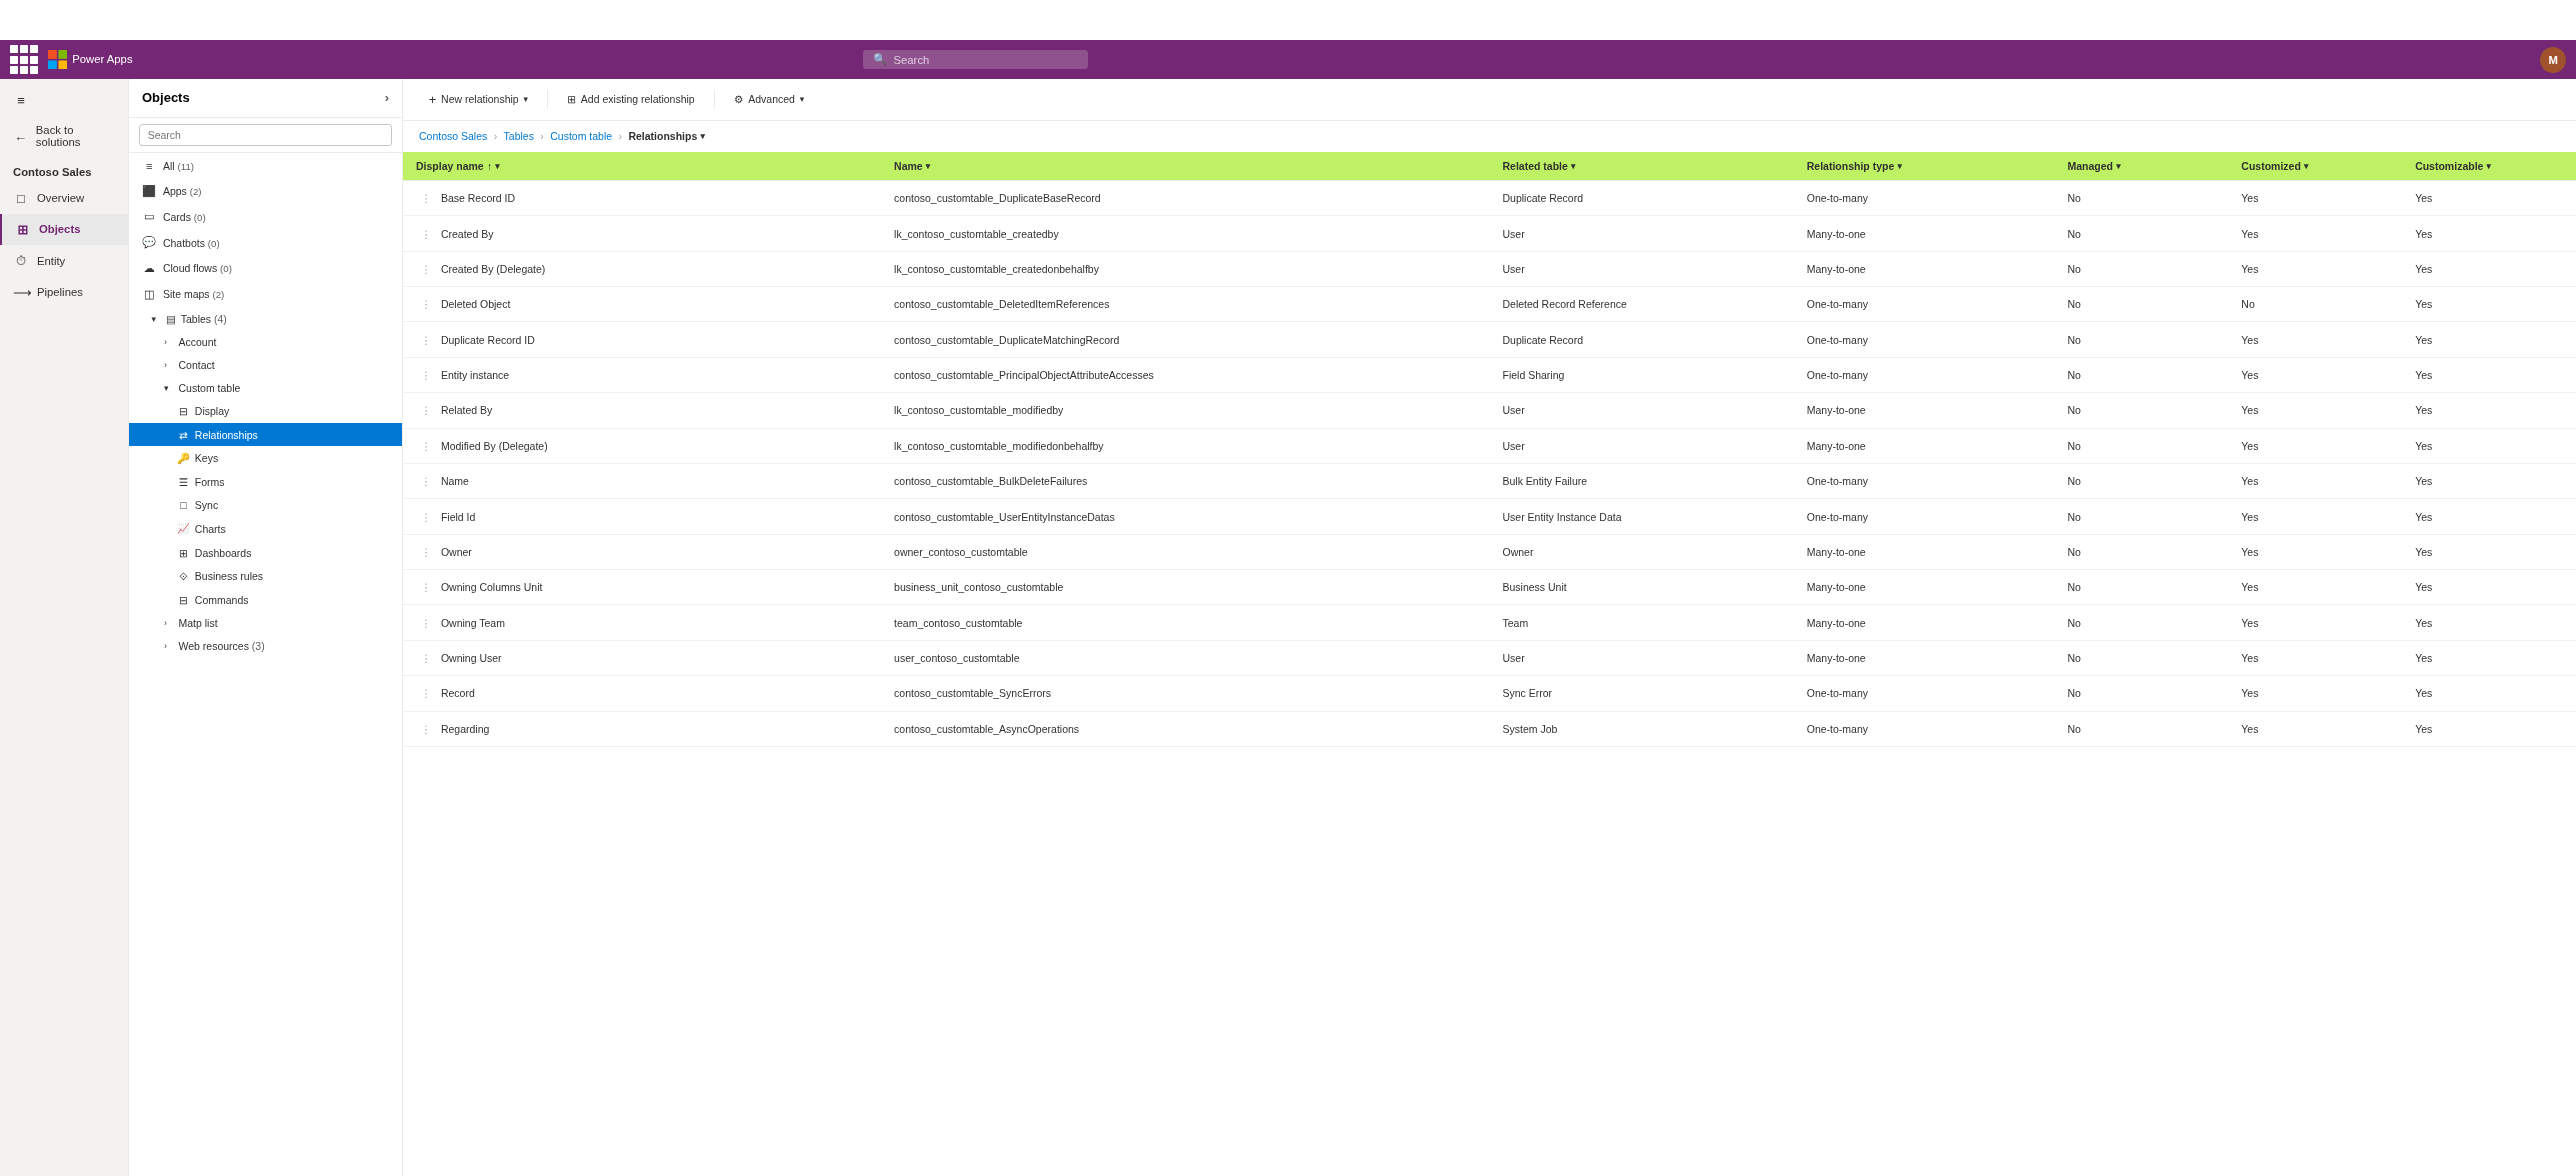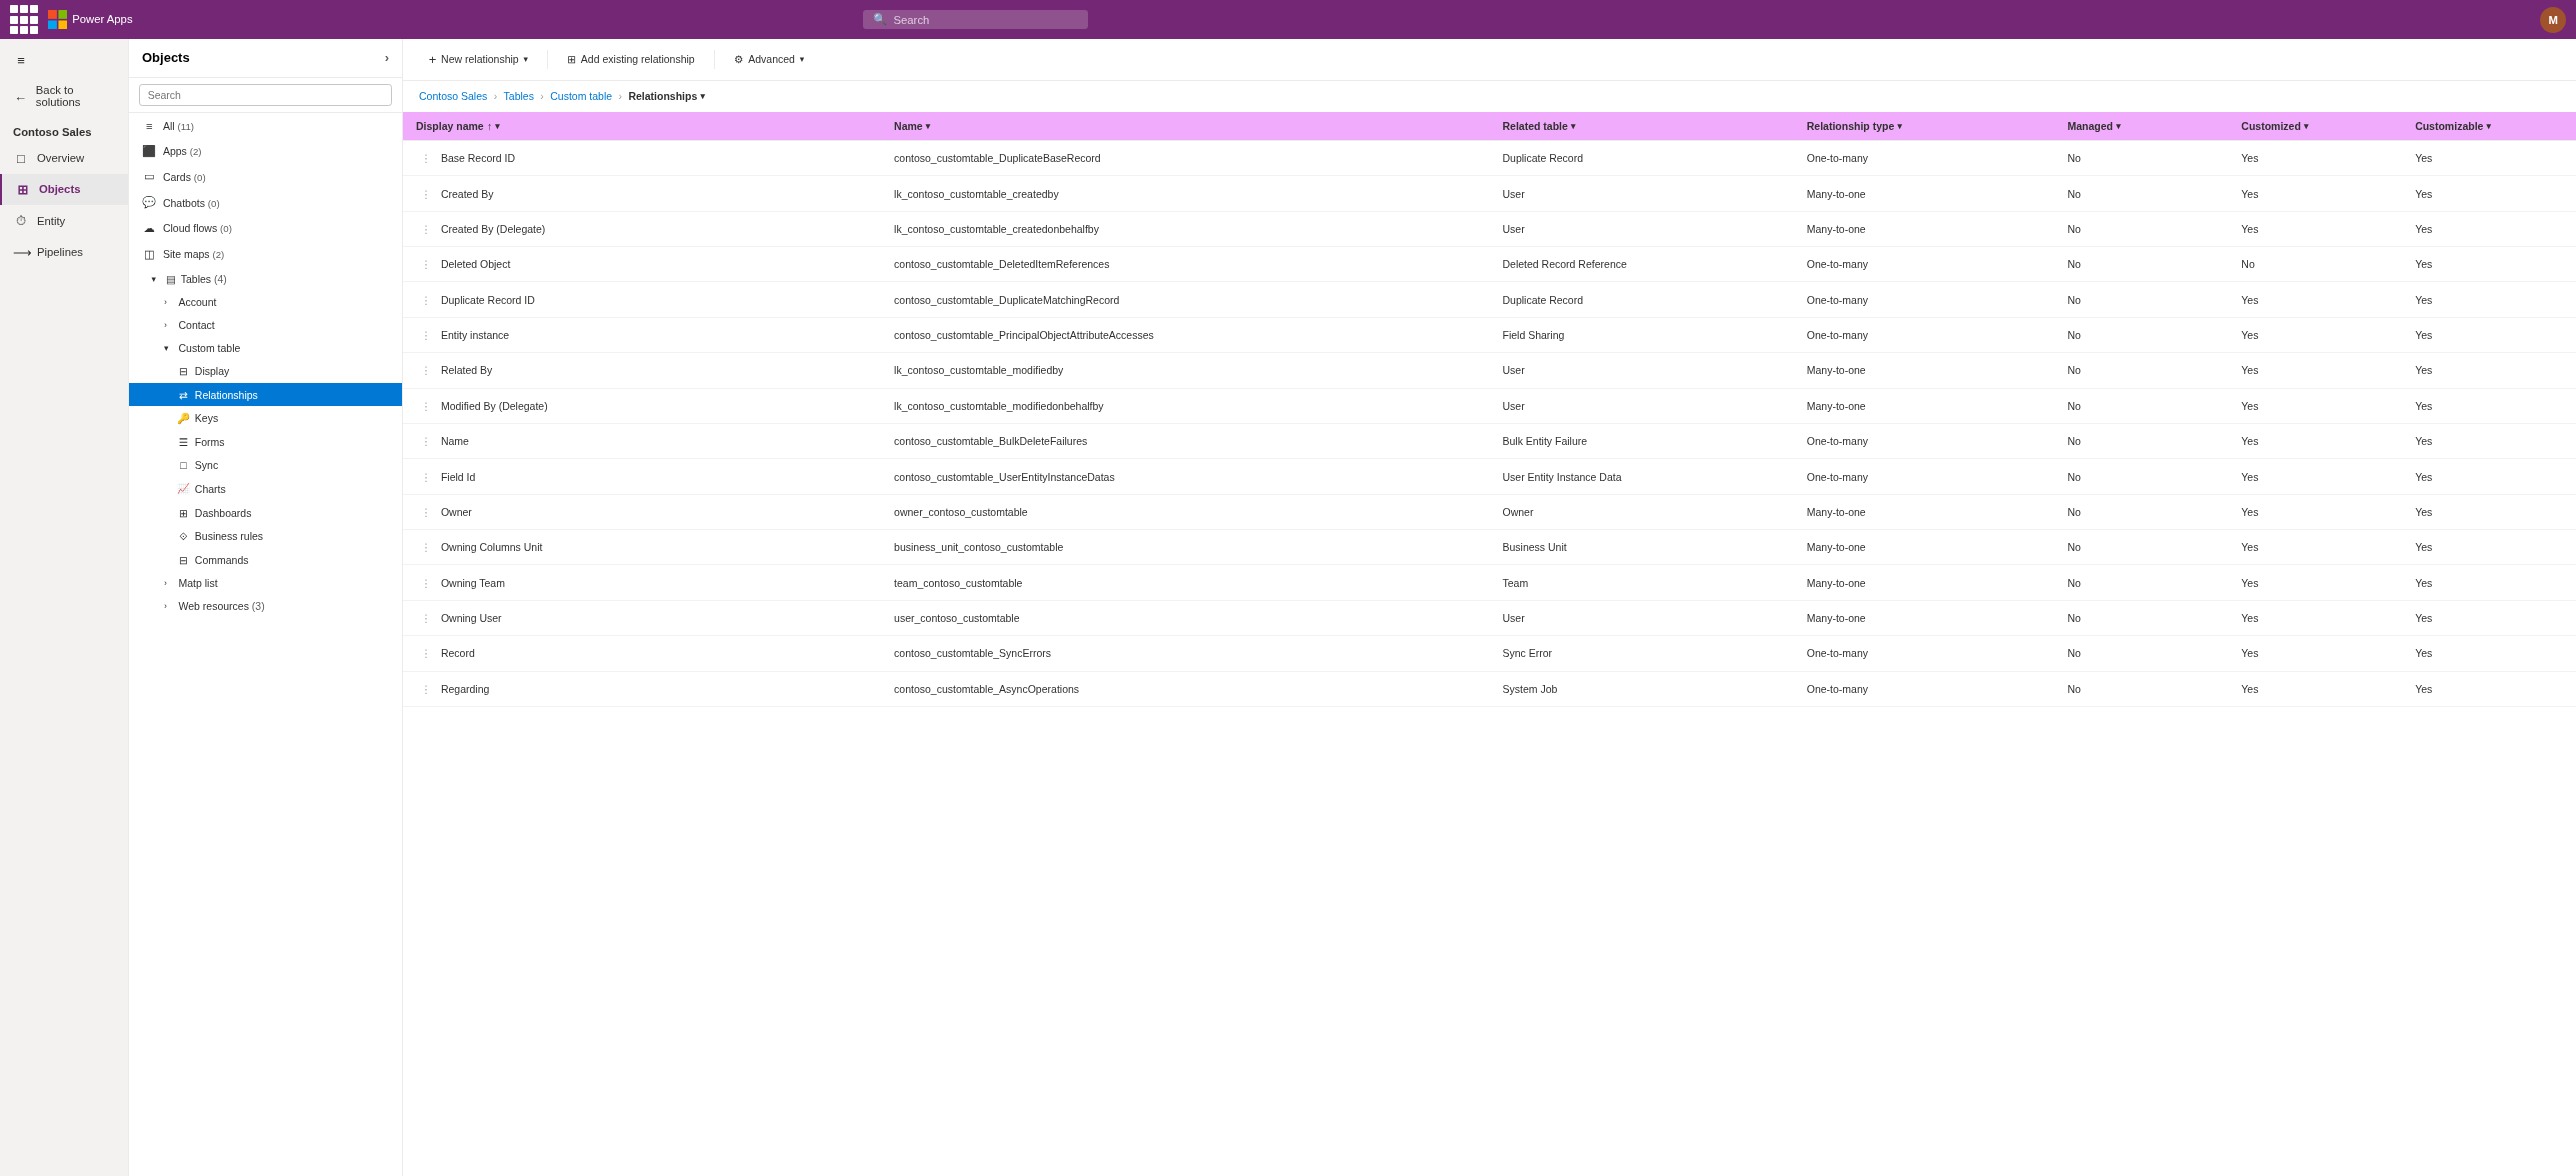--- a/index.html
+++ b/index.html
@@ -1,21 +1,21 @@
 <!DOCTYPE html>
 <html style="font-size:13px"><head>
   <meta charset="utf-8">
   <style>
     * { box-sizing: border-box; margin: 0; padding: 0; }
     body { font-family: 'Segoe UI', sans-serif; font-size: 11.3px; background: #fff; display: flex; flex-direction: column; height: 100vh; overflow: hidden; }
 
     
     .topbar {
       display: flex; align-items: center; background: #742774; color: #fff;
-      height: 39px; padding: 0 9.7px; gap: 9.7px; flex-shrink: 0;
+      height: 39px; padding: 0 9.7px; gap: 9.7px; flex-shrink: 0; margin-top: 40px;
     }
     .topbar-grid { display: grid; grid-template-columns: repeat(3,8px); gap: 2.4px; }
     .topbar-grid-dot { width: 8px; height: 8px; background: #fff; border-radius: 0.8px; }
     .topbar-logo { display: flex; align-items: center; gap: 4.8px; }
     .topbar-search {
       margin-left: auto; margin-right: auto;
       display: flex; align-items: center; background: rgba(255,255,255,0.2);
       border-radius: 3.2px; padding: 3.2px 9.7px; width: 225px; gap: 6.4px; color: #fff;
     }
     .topbar-search input {
@@ -95,21 +95,21 @@
       display: flex; align-items: center; gap: 6.4px;
       padding: 9.7px 16px; font-size: 10.5px; color: #605e5c;
     }
     .breadcrumb-link { color: #0078d4; cursor: pointer; text-decoration: none; }
     .breadcrumb-sep { color: #a19f9d; }
     .breadcrumb-current { font-weight: 700; color: #323130; display: flex; align-items: center; gap: 3.2px; }
 
     
     .table-wrapper { flex: 1; overflow-y: auto; overflow-x: auto; }
     table { width: 100%; border-collapse: collapse; font-size: 10.5px; }
-    thead tr { border-bottom: 1.6px solid #edebe9; position: sticky; top: 0; background: #f0abfc; z-index: 1; }
+    thead tr { border-bottom: 1.6px solid #edebe9; position: sticky; top: 0; background: #bef264; z-index: 1; }
     thead th {
       padding: 8px 13px; text-align: left; font-weight: 600; color: #323130;
       white-space: nowrap; cursor: pointer;
     }
     thead th .th-inner { display: flex; align-items: center; gap: 3.2px; }
     tbody tr { border-bottom: 0.8px solid #f3f2f1; }
     tbody td { padding: 8px 13px; color: #323130; white-space: nowrap; }
     .cell-name { font-weight: 500; }
     .cell-menu { color: #a19f9d; cursor: pointer; padding: 3.2px 4.8px; border-radius: 2.4px; }
     .col-display { width: 22%; }

